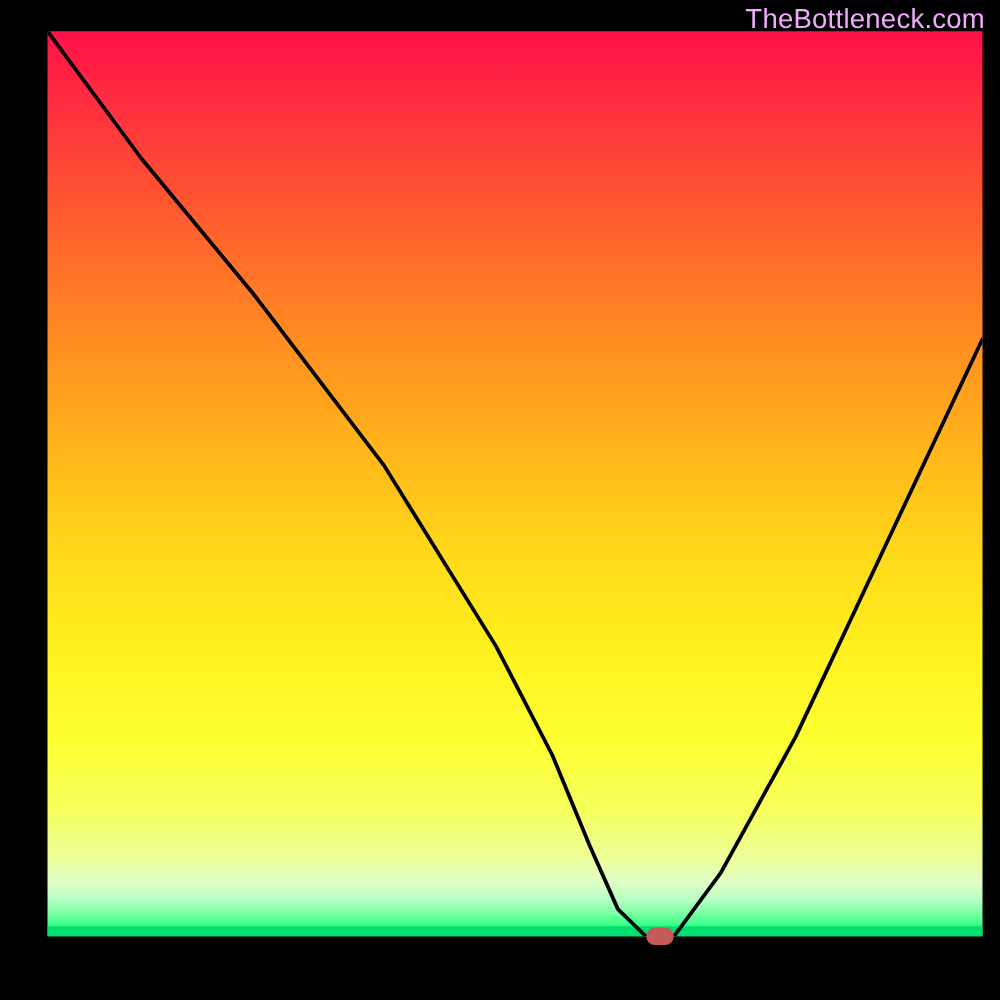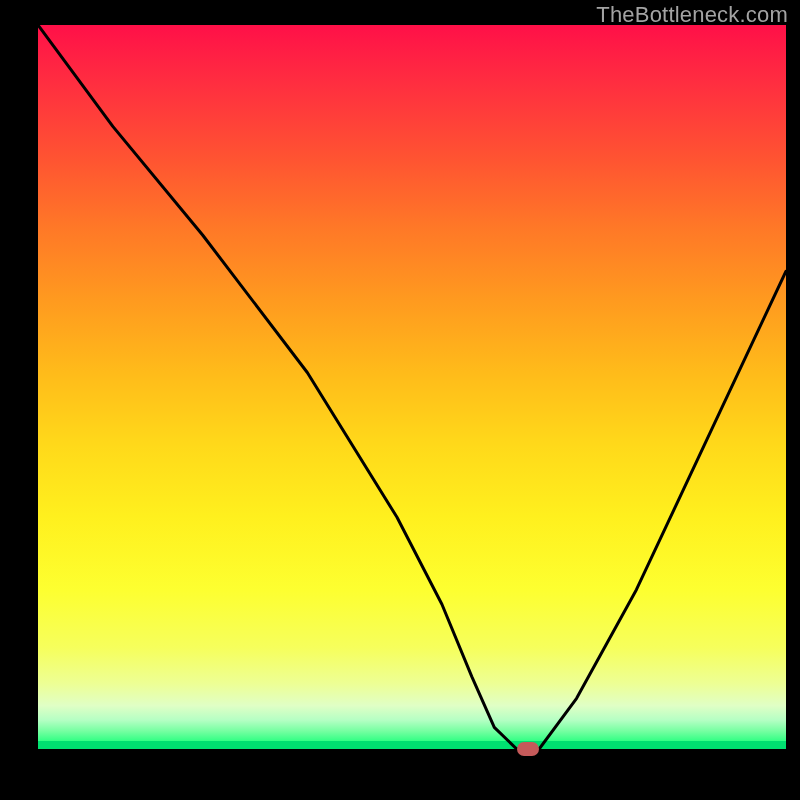--- a/index.html
+++ b/index.html
@@ -61,21 +61,21 @@
 }
 svg.curve-layer {
   position: absolute;
   left: 0;
   top: 0;
 }
 .watermark {
   position: absolute;
   top: 2px;
   right: 12px;
-  color: #a3a3a3;
+  color: #f0abfc;
   font-family: Arial, Helvetica, sans-serif;
   font-size: 22px;
   letter-spacing: 0.2px;
   user-select: none;
   text-align: right;
 }
 .marker {
   position: absolute;
   width: 22px;
   height: 14px;

